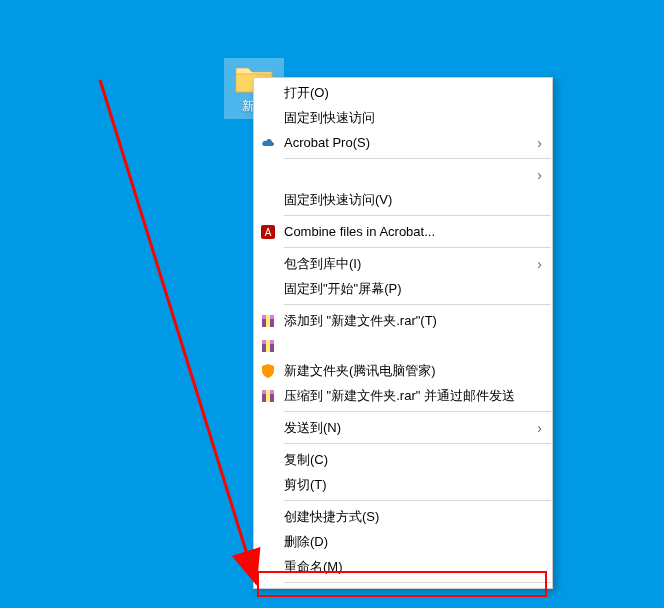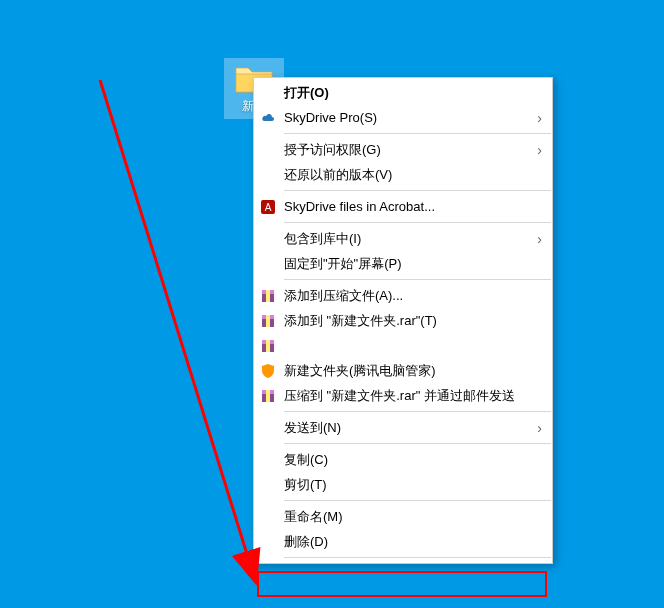--- a/index.html
+++ b/index.html
@@ -76,140 +76,135 @@
       border: 2px solid #ff0000;
       background: transparent;
       pointer-events: none;
     }
     .arrow-svg {
       position: absolute;
       left: 0;
       top: 0;
       pointer-events: none;
     }
-    .bold-item { font-weight: bold; text-align: right; }
+    .bold-item { font-weight: normal; text-align: right; }
   </style>
 </head>
 <body>
 
 <div class="folder">
   <div class="folder-icon">
     <svg viewBox="0 0 40 32">
       <path d="M2 6 L14 6 L18 10 L38 10 L38 30 L2 30 Z" fill="#ffe9a6" stroke="#d4a94a" stroke-width="0.7"></path>
       <path d="M2 12 L38 12 L38 30 L2 30 Z" fill="#ffd561" stroke="#d4a94a" stroke-width="0.7"></path>
     </svg>
   </div>
   <div class="folder-label">新建</div>
 </div>
 
 <div class="context-menu">
   <div class="menu-item bold-item">
     <span>打开(O)</span>
   </div>
   <div class="menu-item">
+    <span>固定到快速访问</span>
+  </div>
+  <div class="menu-item">
     <span class="icon">
       <svg viewBox="0 0 16 16">
           <path d="M12 7a3 3 0 0 0-5.8-1A2.5 2.5 0 0 0 4 11h8a2 2 0 0 0 0-4z" fill="#2a7ab9"></path>
         </svg>
     </span>
-    <span>SkyDrive Pro(S)</span>
-    <span class="chevron">›</span>
-  </div>
-  <div class="separator"></div>
-  <div class="menu-item">
-    <span>授予访问权限(G)</span>
-    <span class="chevron">›</span>
-  </div>
-  <div class="menu-item">
-    <span>还原以前的版本(V)</span>
+    <span>Acrobat Pro(S)</span>
+    <span class="chevron">›</span>
+  </div>
+  <div class="separator"></div>
+  <div class="menu-item">
+    <span class="chevron">›</span>
+  </div>
+  <div class="menu-item">
+    <span>固定到快速访问(V)</span>
   </div>
   <div class="separator"></div>
   <div class="menu-item">
     <span class="icon">
       <svg viewBox="0 0 16 16">
           <rect x="1" y="1" width="14" height="14" rx="2" fill="#b30b00"></rect>
           <text x="8" y="12" font-size="10" fill="#fff" text-anchor="middle" font-family="Arial">A</text>
         </svg>
     </span>
-    <span>SkyDrive files in Acrobat...</span>
+    <span>Combine files in Acrobat...</span>
   </div>
   <div class="separator"></div>
   <div class="menu-item">
     <span>包含到库中(I)</span>
     <span class="chevron">›</span>
   </div>
   <div class="menu-item">
     <span>固定到"开始"屏幕(P)</span>
   </div>
   <div class="separator"></div>
   <div class="menu-item">
     <span class="icon">
       <svg viewBox="0 0 16 16">
           <rect x="2" y="2" width="12" height="12" fill="#8b4a8b"></rect>
           <rect x="2" y="2" width="12" height="4" fill="#d97fd9"></rect>
           <rect x="6" y="2" width="4" height="12" fill="#fff176"></rect>
         </svg>
     </span>
-    <span>添加到压缩文件(A)...</span>
+    <span>添加到 "新建文件夹.rar"(T)</span>
   </div>
   <div class="menu-item">
     <span class="icon">
       <svg viewBox="0 0 16 16">
           <rect x="2" y="2" width="12" height="12" fill="#8b4a8b"></rect>
           <rect x="2" y="2" width="12" height="4" fill="#d97fd9"></rect>
           <rect x="6" y="2" width="4" height="12" fill="#fff176"></rect>
         </svg>
     </span>
-    <span>添加到 "新建文件夹.rar"(T)</span>
+  </div>
+  <div class="menu-item">
+    <span class="icon">
+      <svg viewBox="0 0 16 16">
+          <path d="M8 1 L14 3 V8 C14 11 11 14 8 15 C5 14 2 11 2 8 V3 Z" fill="#ff9800"></path>
+        </svg>
+    </span>
+    <span>新建文件夹(腾讯电脑管家)</span>
   </div>
   <div class="menu-item">
     <span class="icon">
       <svg viewBox="0 0 16 16">
           <rect x="2" y="2" width="12" height="12" fill="#8b4a8b"></rect>
           <rect x="2" y="2" width="12" height="4" fill="#d97fd9"></rect>
           <rect x="6" y="2" width="4" height="12" fill="#fff176"></rect>
         </svg>
     </span>
-  </div>
-  <div class="menu-item">
-    <span class="icon">
-      <svg viewBox="0 0 16 16">
-          <path d="M8 1 L14 3 V8 C14 11 11 14 8 15 C5 14 2 11 2 8 V3 Z" fill="#ff9800"></path>
-        </svg>
-    </span>
-    <span>新建文件夹(腾讯电脑管家)</span>
-  </div>
-  <div class="menu-item">
-    <span class="icon">
-      <svg viewBox="0 0 16 16">
-          <rect x="2" y="2" width="12" height="12" fill="#8b4a8b"></rect>
-          <rect x="2" y="2" width="12" height="4" fill="#d97fd9"></rect>
-          <rect x="6" y="2" width="4" height="12" fill="#fff176"></rect>
-        </svg>
-    </span>
     <span>压缩到 "新建文件夹.rar" 并通过邮件发送</span>
   </div>
   <div class="separator"></div>
   <div class="menu-item">
     <span>发送到(N)</span>
     <span class="chevron">›</span>
   </div>
   <div class="separator"></div>
   <div class="menu-item">
     <span>复制(C)</span>
   </div>
   <div class="menu-item">
     <span>剪切(T)</span>
   </div>
   <div class="separator"></div>
   <div class="menu-item">
+    <span>创建快捷方式(S)</span>
+  </div>
+  <div class="menu-item">
+    <span>删除(D)</span>
+  </div>
+  <div class="menu-item">
     <span>重命名(M)</span>
-  </div>
-  <div class="menu-item">
-    <span>删除(D)</span>
   </div>
   <div class="separator"></div>
 
 </div>
 
 <svg class="arrow-svg" width="664" height="608">
   <defs>
     <marker id="arrowhead" markerWidth="12" markerHeight="10" refX="10" refY="5" orient="auto">
       <polygon points="0 0, 12 5, 0 10" fill="#ff0000"></polygon>
     </marker>

